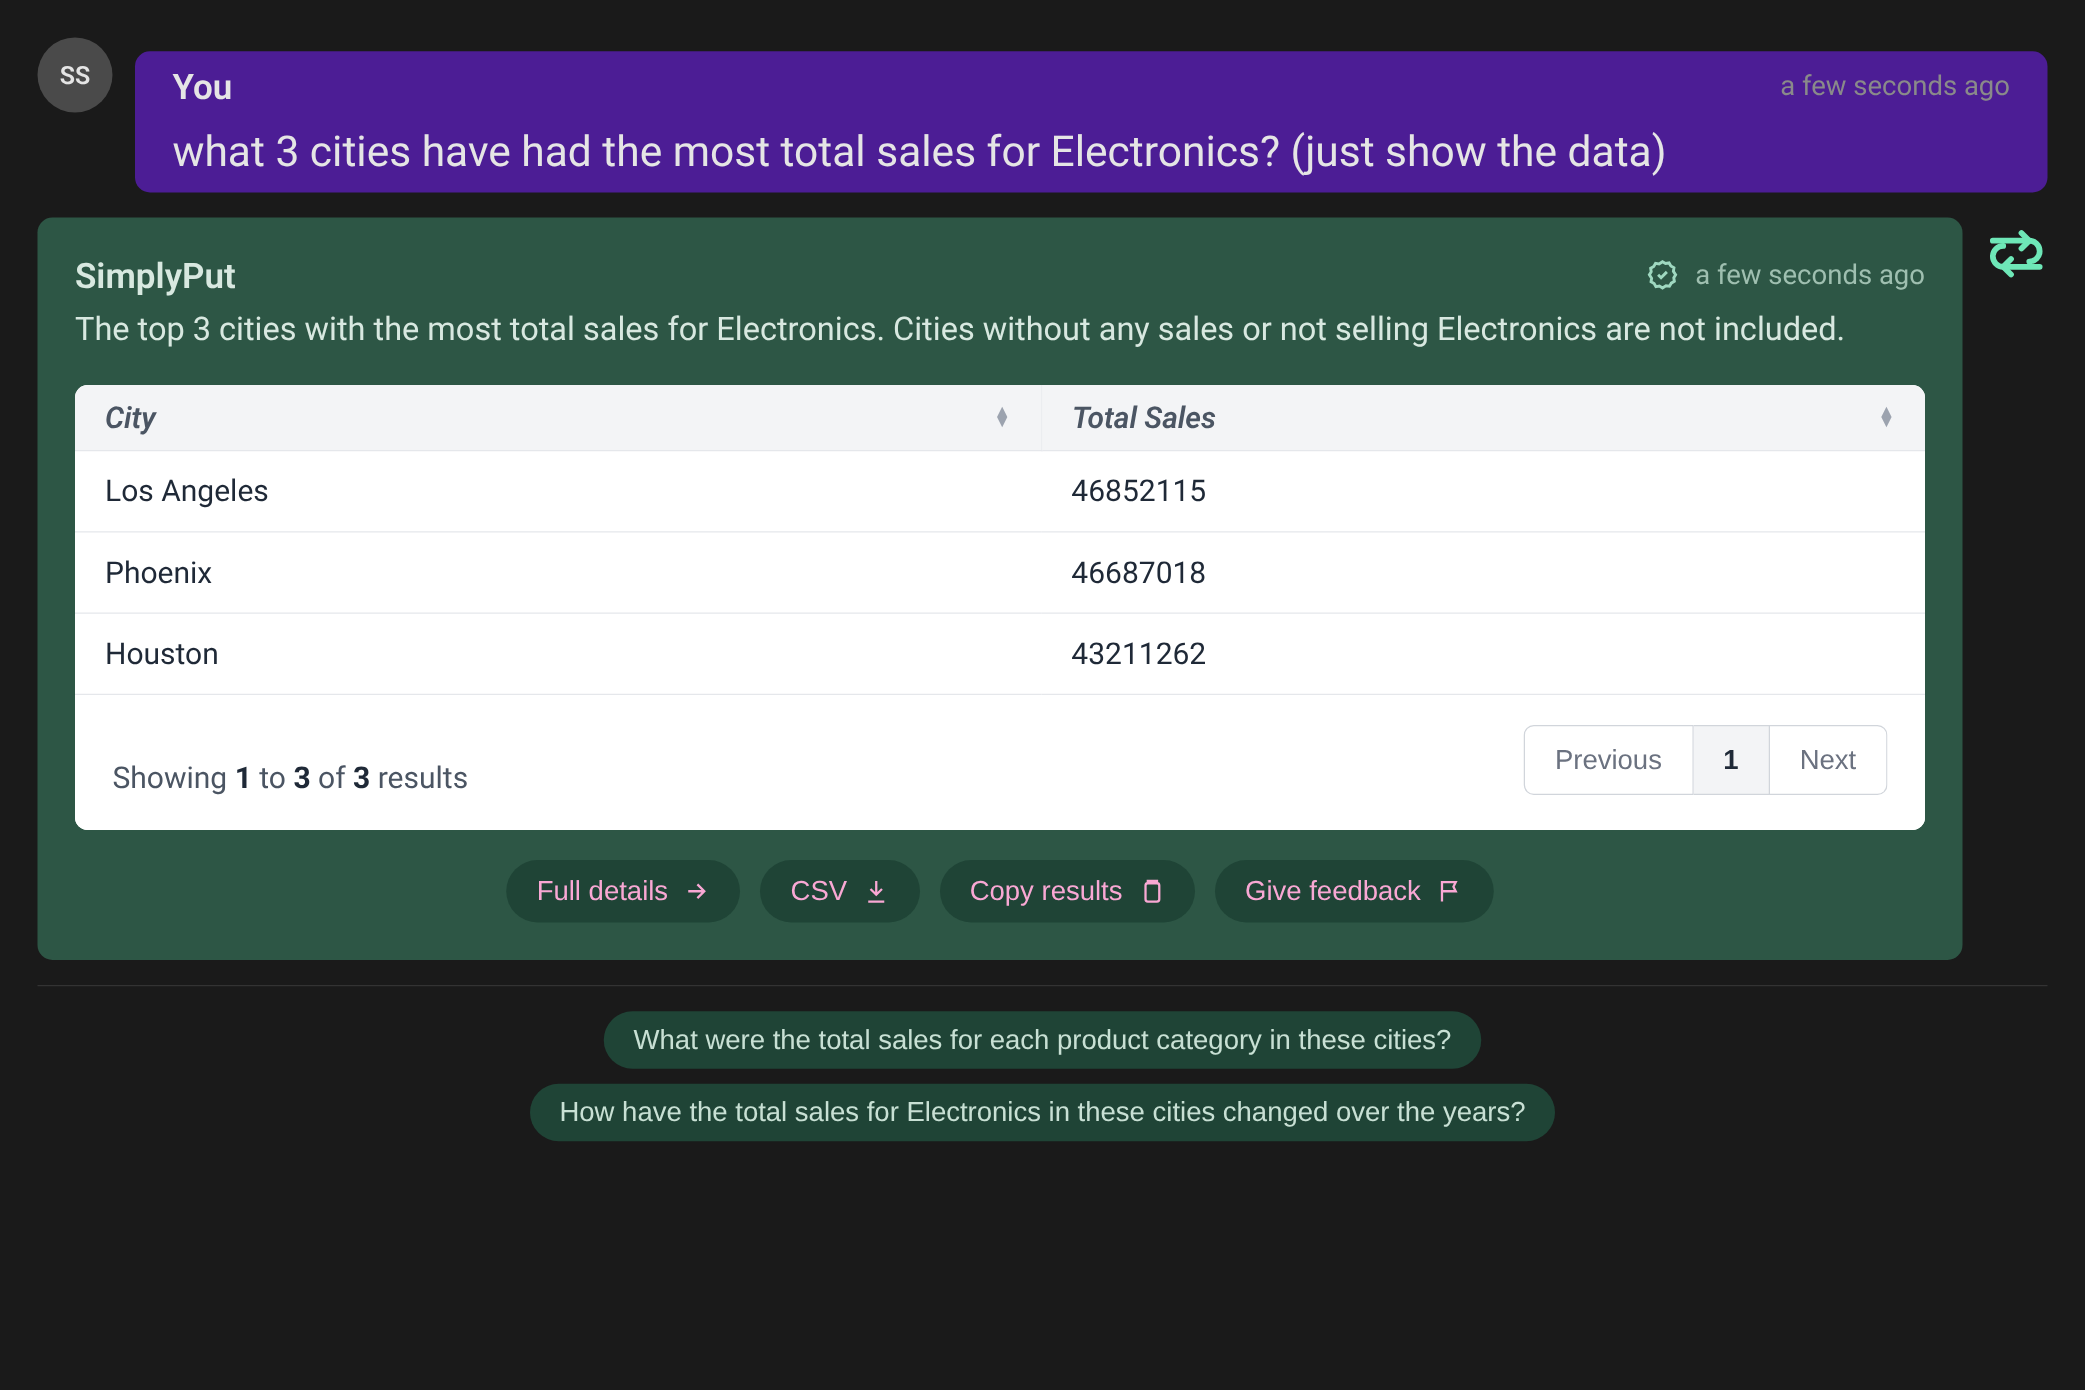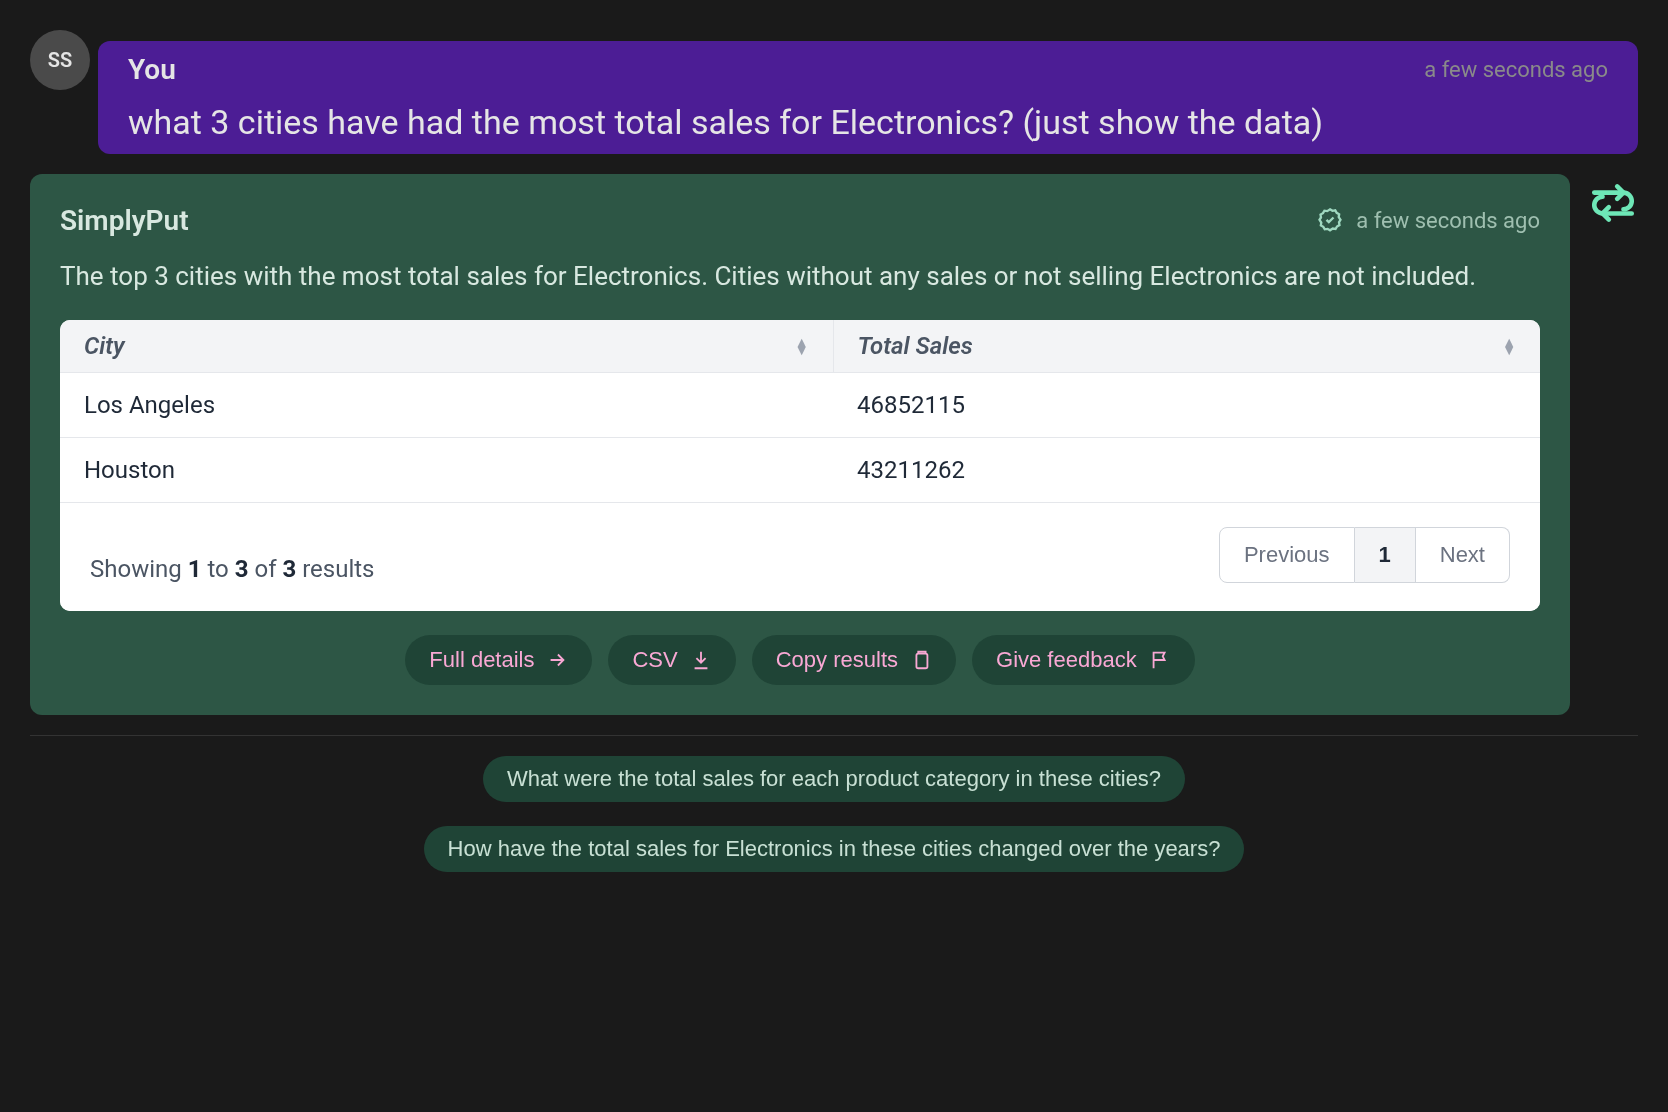--- a/index.html
+++ b/index.html
@@ -6,21 +6,21 @@
   body {
     background: #1a1a1a;
     font-family: -apple-system, BlinkMacSystemFont, "Segoe UI", Roboto, sans-serif;
     width: 1668px;
     height: 1112px;
     padding: 30px;
     color: #e5e5e5;
   }
   .user-row {
     display: flex;
-    gap: 8px;
+    gap: 18px;
     margin-bottom: 20px;
   }
   .avatar {
     width: 60px;
     height: 60px;
     border-radius: 50%;
     background: #4a4a4a;
     display: flex;
     align-items: center;
     justify-content: center;
@@ -63,21 +63,21 @@
   .response-card {
     flex: 1;
     background: #2d5645;
     border-radius: 12px;
     padding: 30px;
   }
   .resp-header {
     display: flex;
     justify-content: space-between;
     align-items: center;
-    margin-bottom: 20px;
+    margin-bottom: 8px;
   }
   .resp-author {
     font-size: 28px;
     font-weight: 600;
     color: #d8e8e0;
   }
   .resp-time-wrap {
     display: flex;
     align-items: center;
     gap: 12px;
@@ -191,21 +191,21 @@
   }
   .divider {
     border: none;
     border-top: 1px solid #333;
     margin: 20px 0;
   }
   .suggestions {
     display: flex;
     flex-direction: column;
     align-items: center;
-    gap: 24px;
+    gap: 12px;
   }
   .suggestion-chip {
     background: #1f4436;
     color: #c8e0d4;
     border: none;
     border-radius: 999px;
     padding: 10px 24px;
     font-size: 22px;
     cursor: pointer;
   }
@@ -256,20 +256,24 @@
               <span class="sort-icon">▲<br>▼</span>
             </th>
           </tr>
         </thead>
         <tbody>
           <tr>
             <td>Los Angeles</td>
             <td>46852115</td>
           </tr>
           <tr>
+            <td>Phoenix</td>
+            <td>46687018</td>
+          </tr>
+          <tr>
             <td>Houston</td>
             <td>43211262</td>
           </tr>
         </tbody>
       </table>
       <div class="table-footer">
         <div class="results-text">
           <span>Showing </span><b>1</b><span> to </span><b>3</b><span> of </span><b>3</b><span> results</span>
         </div>
         <div class="pager">

